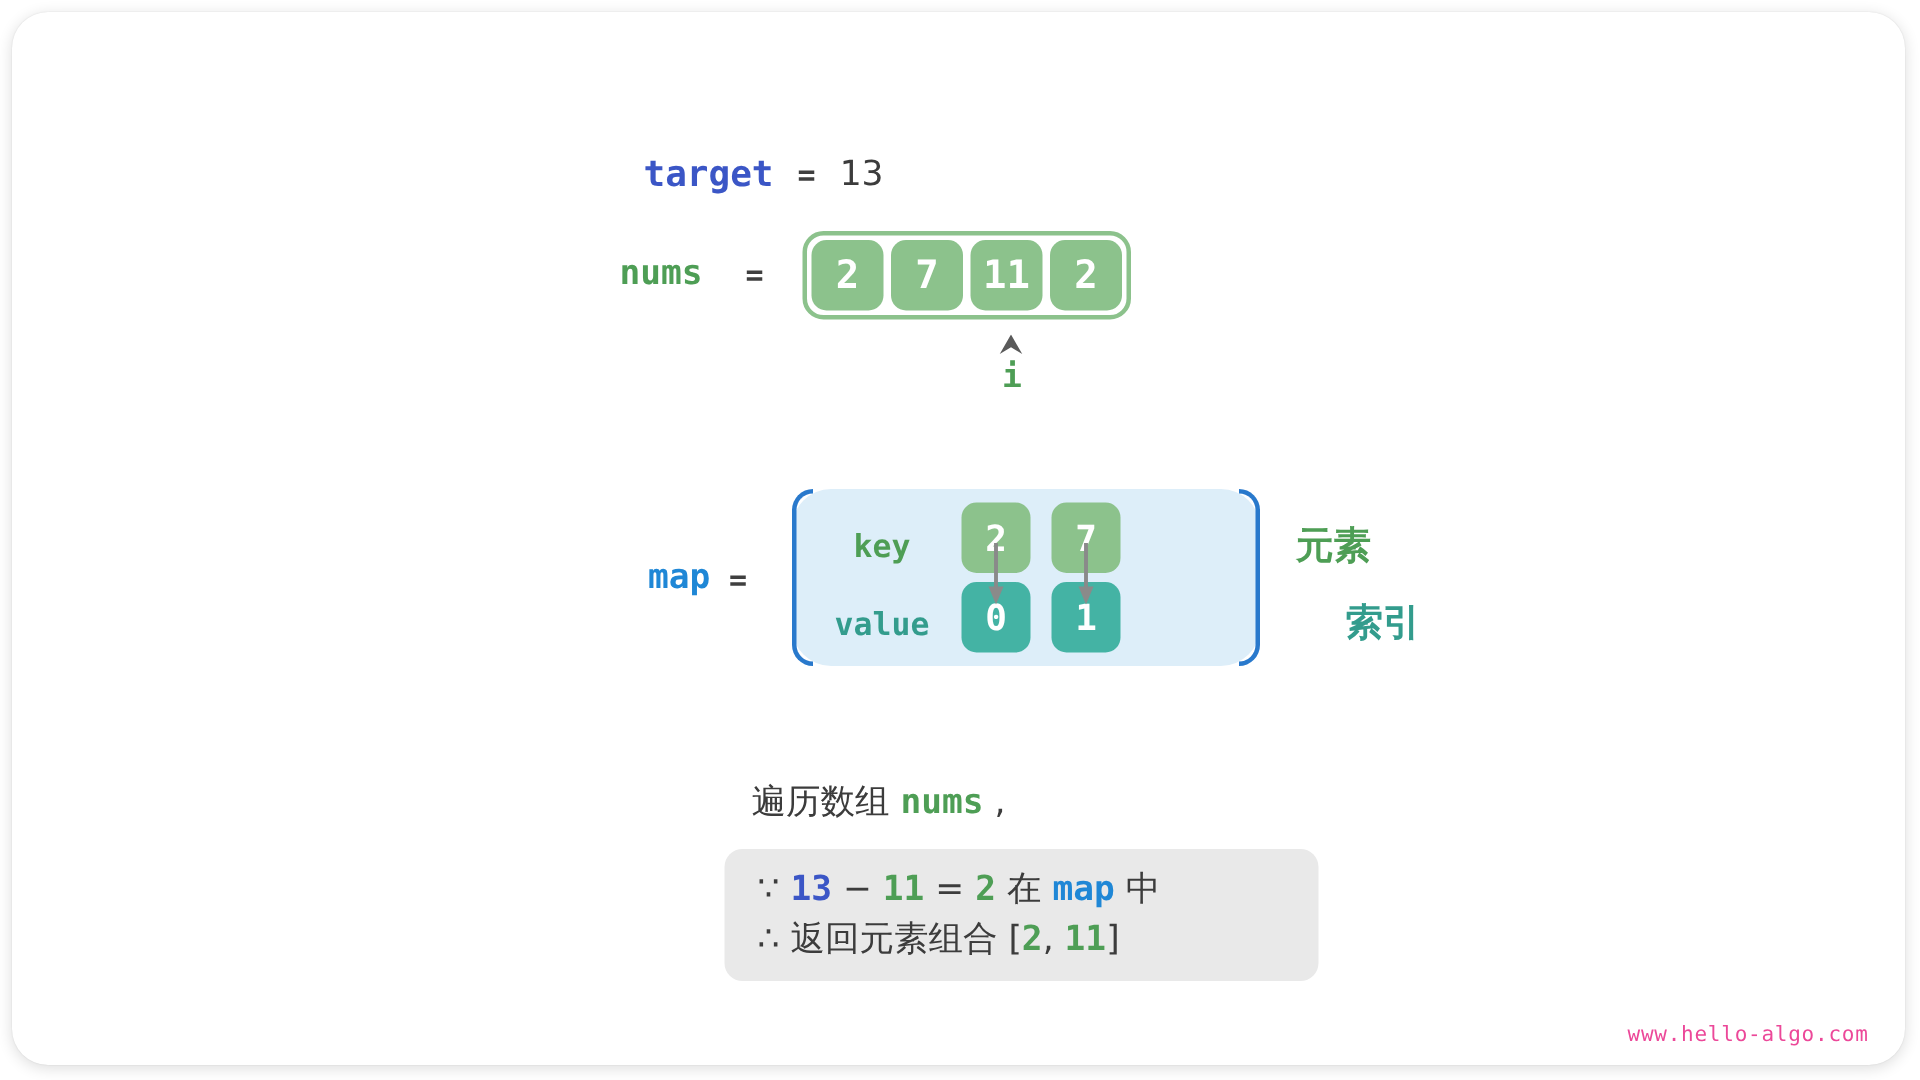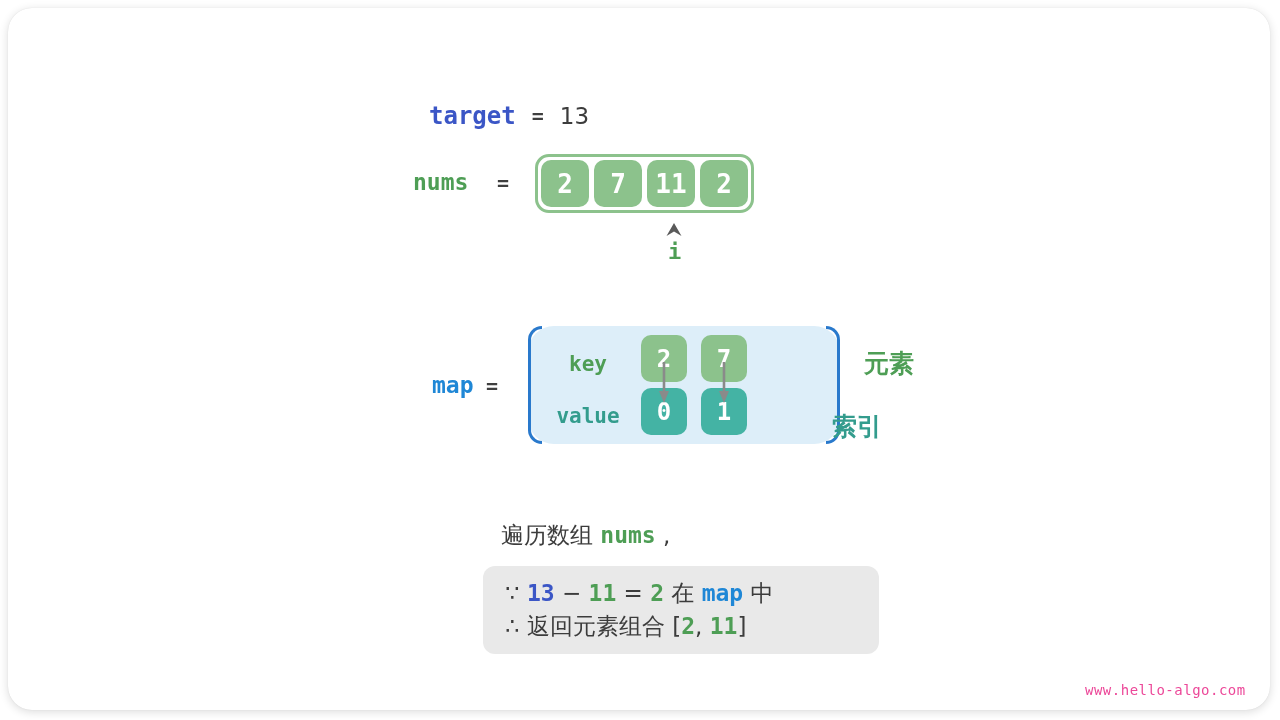--- a/index.html
+++ b/index.html
@@ -175,21 +175,21 @@
       <line x1="6" y1="0" x2="6" y2="30" stroke="#8a8a8a" stroke-width="2.6"></line>
       <polygon points="1,29 11,29 6,41" fill="#8a8a8a"></polygon>
     </svg>
     <svg class="abs" style="left:190px; top:36px;" width="12" height="42" viewBox="0 0 12 42">
       <line x1="6" y1="0" x2="6" y2="30" stroke="#8a8a8a" stroke-width="2.6"></line>
       <polygon points="1,29 11,29 6,41" fill="#8a8a8a"></polygon>
     </svg>
   </div>
 
   <div class="abs side-label green" style="left:856px; top:339px;">元素</div>
-  <div class="abs side-label teal" style="left:824px; top:390px;margin-top:12px;">索引</div>
+  <div class="abs side-label teal" style="left:889px; top:390px;">索引</div>
 
   <div class="abs caption tok-line" style="left:493px; top:511px;"><span class="tok tok-plain">遍历数组 </span><span class="tok tok-green">nums</span><span class="tok tok-plain"> ,</span></div>
 
   <div class="abs conclusion-box" style="left:475px; top:558px;">
     <div class="tok-line"><span class="tok tok-plain">∵ </span><span class="tok tok-blue">13</span><span class="tok tok-plain"> − </span><span class="tok tok-green">11</span><span class="tok tok-plain"> = </span><span class="tok tok-green">2</span><span class="tok tok-plain"> 在 </span><span class="tok tok-azure">map</span><span class="tok tok-plain"> 中</span></div>
     <div class="tok-line"><span class="tok tok-plain">∴ 返回元素组合 [</span><span class="tok tok-green">2</span><span class="tok tok-plain">, </span><span class="tok tok-green">11</span><span class="tok tok-plain">]</span></div>
   </div>
 
   <div class="abs watermark" style="left:1077px; top:674px;">www.hello-algo.com</div>
 

